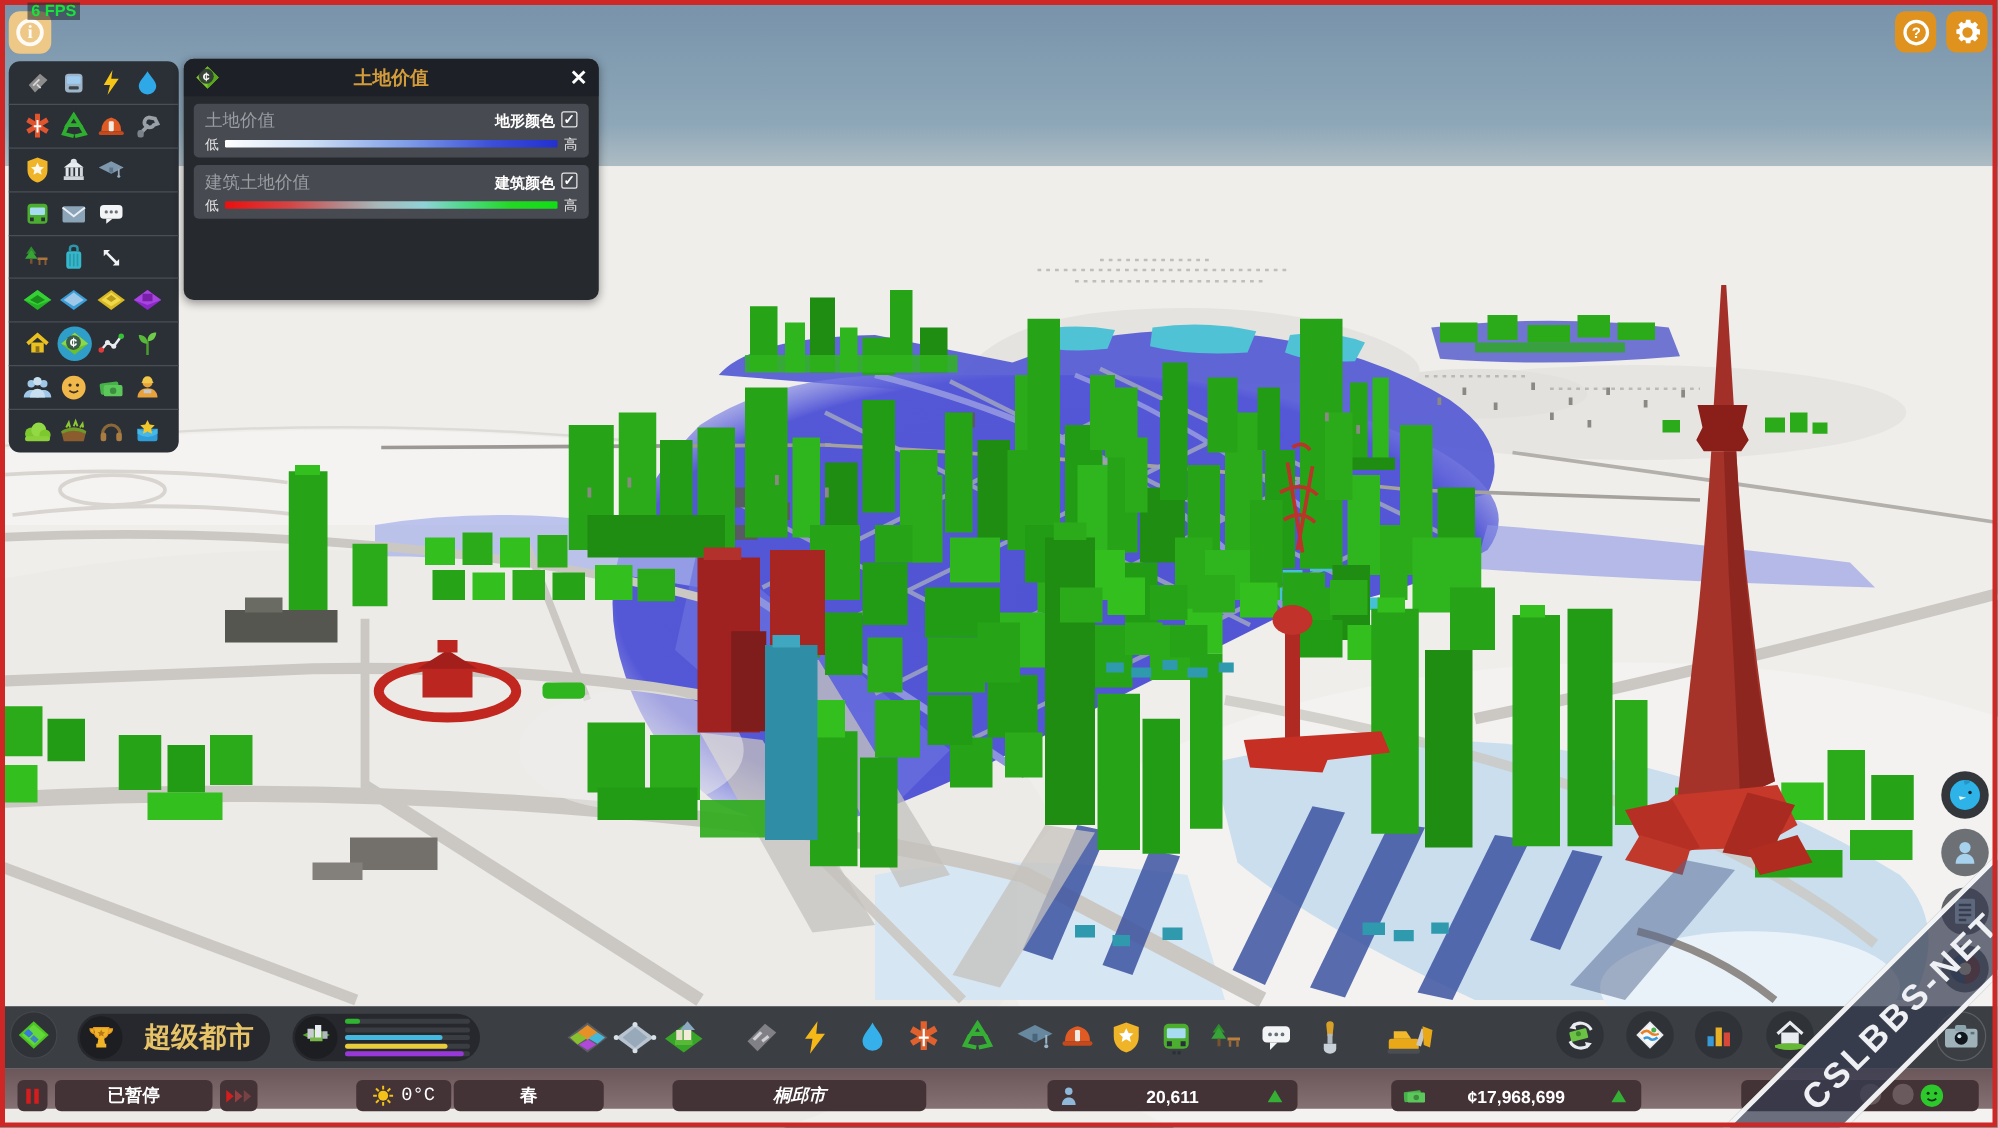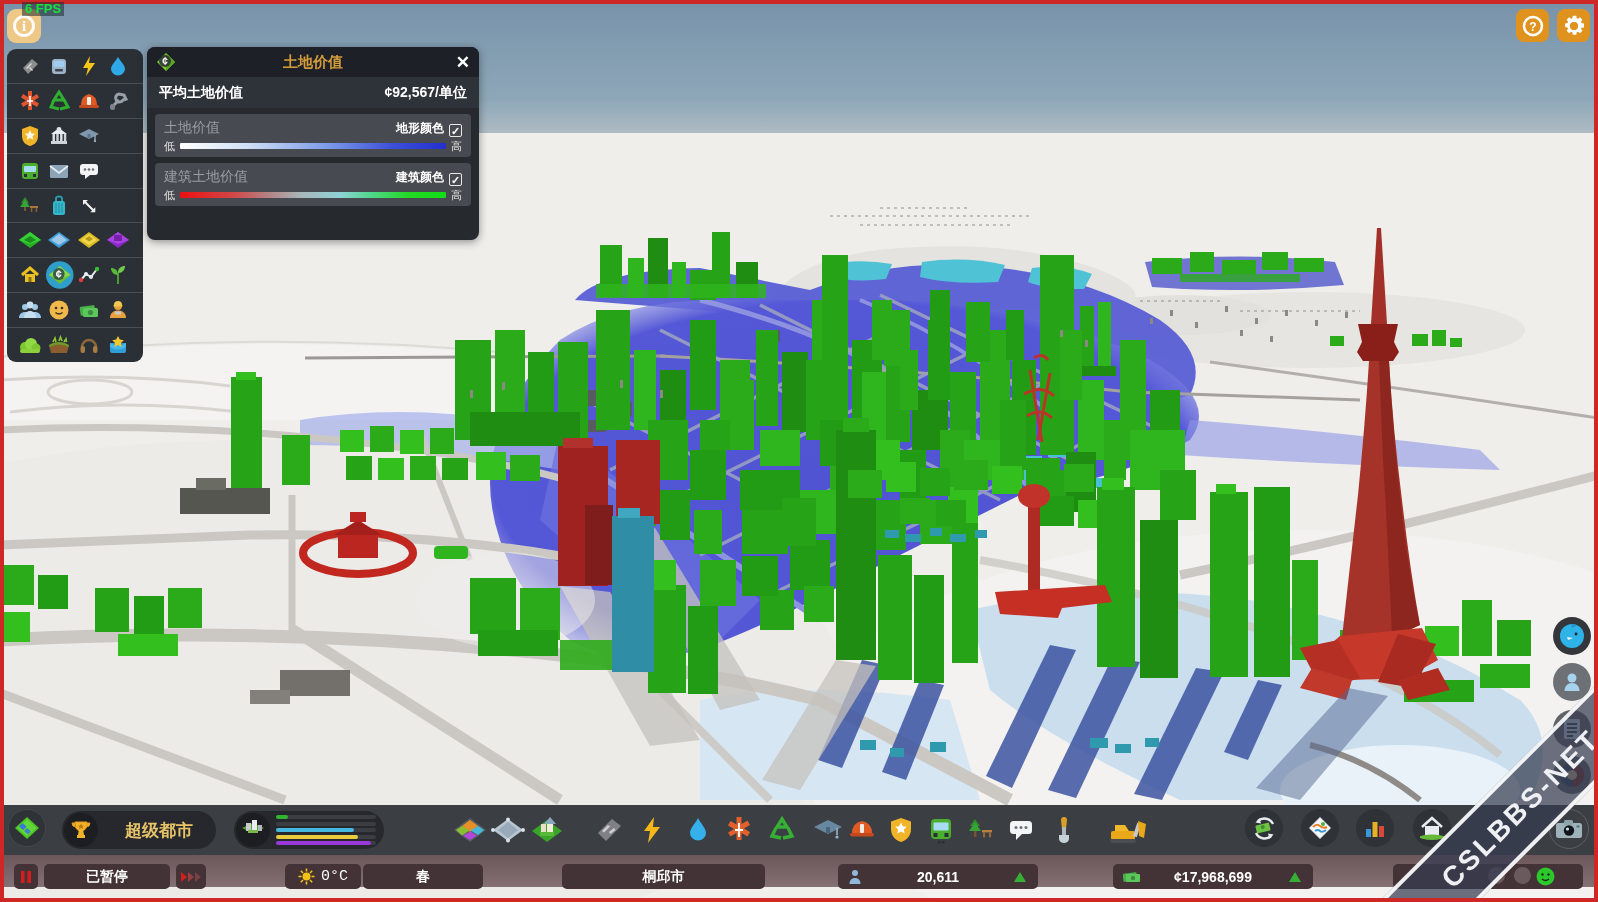--- a/index.html
+++ b/index.html
@@ -25,21 +25,21 @@
     overflow:hidden;background:#26292e;box-shadow:0 2px 8px rgba(0,0,0,.4);}
   .lvhead{height:30px;background:#1d2026;display:flex;align-items:center;position:relative;}
   .lvhead .ttl{position:absolute;left:0;right:0;text-align:center;color:#d39c3b;font-size:15px;font-weight:bold;}
   .lvhead .x{position:absolute;right:9px;top:5px;color:#fff;font-size:17px;font-weight:bold;}
   .lvrow1{height:31px;background:#2e3239;display:flex;align-items:center;justify-content:space-between;
     padding:0 12px;color:#fff;font-size:14px;font-weight:bold;}
   .lvsec{height:27px;display:flex;align-items:center;padding:0 10px;color:#fff;font-size:14px;font-weight:bold;}
   .lvblock{margin:6px 8px 0 8px;background:#474a50;border-radius:4px;height:43px;padding:4px 9px 0 9px;}
   .lvblock .top{display:flex;align-items:center;justify-content:space-between;height:20px;}
   .lvblock .lbl{color:#9a9da2;font-size:14px;}
-  .lvblock .rgt{display:flex;align-items:flex-end;color:#fff;font-size:12px;font-weight:bold;}
+  .lvblock .rgt{display:flex;align-items:flex-start;color:#fff;font-size:12px;font-weight:bold;}
   .cb{width:13px;height:13px;border:1.5px solid #e8e8e8;border-radius:2px;margin-left:5px;
     color:#fff;font-size:11px;line-height:12px;text-align:center;font-weight:bold;}
   .gradrow{display:flex;align-items:center;height:16px;color:#e8e8e8;font-size:11px;}
   .gbar{flex:1;height:6px;margin:0 5px;border-radius:1px;}
   .g1{background:linear-gradient(90deg,#ffffff,#cfe0f5 25%,#7e9ce8 55%,#3c4fd8 80%,#2330cf);}
   .g2{background:linear-gradient(90deg,#ea1010,#d24747 20%,#b28a8c 35%,#a8b8ba 46%,#8fd2d6 60%,#4fd88a 72%,#23d824 86%,#12dd16);}
   
   .topbtn{position:absolute;top:9px;width:33px;height:33px;border-radius:8px;background:#e0921f;
     display:flex;align-items:center;justify-content:center;color:#fff;}
   
@@ -736,24 +736,20 @@
     <div class="lvhead">
       <svg width="22" height="22" style="margin-left:8px" viewBox="0 0 22 22">
         <polygon points="11,2 20,11 11,20 2,11" fill="#7ec832"></polygon>
         <polygon points="11,2 20,11 11,20" fill="#58a81e"></polygon>
         <circle cx="10" cy="10" r="6" fill="#2b2f36" opacity="0.85"></circle>
         <text x="10" y="14" font-size="10" font-weight="bold" fill="#fff" text-anchor="middle">¢</text>
       </svg>
       <div class="ttl">土地价值</div>
       <div class="x">✕</div>
     </div>
-    <div class="lvrow1">
-        <span>平均土地价值</span>
-        <span>¢92,567/单位</span>
-      </div>
     <div class="lvblock">
       <div class="top">
           <span class="lbl">土地价值</span>
           <span class="rgt">地形颜色<span class="cb">✓</span></span>
         </div>
       <div class="gradrow">
           <span>低</span>
           <div class="gbar g1"></div>
           <span>高</span>
         </div>
@@ -827,21 +823,21 @@
         </svg>
     </div>
     <div class="pill" style="left:62px;width:154px;">
       <div style="position:absolute;left:2px;top:2px;width:34px;height:34px;border-radius:50%;background:#1c1e22;display:flex;align-items:center;justify-content:center;">
         <svg width="24" height="24" viewBox="0 0 24 24">
             <path d="M6 4 h12 v3 a6 6 0 0 1 -12 0z M6 5 H3 a4 4 0 0 0 4 4 M18 5 h3 a4 4 0 0 1 -4 4" fill="#f0b429" stroke="#e8981f" stroke-width="1"></path>
             <path d="M10 11 h4 l1 6 h-6z M8 17 h8 v3 h-8z" fill="#f0b429"></path>
             <path d="M12 5.5 l1 2 2 .2 -1.5 1.4 .4 2 -1.9-1 -1.9 1 .4-2 L9 7.7l2-.2z" fill="#b87818"></path>
           </svg>
       </div>
-      <div style="position:absolute;left:40px;right:0;top:0;height:38px;display:flex;align-items:center;justify-content:center;color:#e8c468;font-size:17px;font-weight:bold;">超级都市</div>
+      <div style="position:absolute;left:40px;right:0;top:0;height:38px;display:flex;align-items:center;justify-content:center;color:#e8c468;font-size:22px;font-weight:bold;">超级都市</div>
     </div>
     <div class="pill" style="left:234px;width:150px;">
       <div style="position:absolute;left:2px;top:2px;width:34px;height:34px;border-radius:50%;background:#1c1e22;display:flex;align-items:center;justify-content:center;">
         <svg width="26" height="26" viewBox="0 0 26 26">
             <polygon points="13,16 24,11 13,6 2,11" fill="#58a828"></polygon>
             <rect x="6" y="6" width="5" height="8" fill="#c8ccd2"></rect>
             <rect x="12" y="3" width="5" height="12" fill="#e8ecf2"></rect>
             <rect x="18" y="8" width="4" height="6" fill="#b0b8c0"></rect>
             <rect x="8" y="13" width="10" height="3" fill="#78b848"></rect>
           </svg>
@@ -1058,21 +1054,21 @@
             <path d="M13.5 8.5 h3"></path>
             <path d="M2.8 2.8 l2.2 2.2"></path>
             <path d="M12 12 l2.2 2.2"></path>
             <path d="M2.8 14.2 l2.2-2.2"></path>
             <path d="M12 5 l2.2-2.2"></path>
           </g>
         </svg>
         <span style="font-weight:normal;font-size:15px;">0°C</span>
       </div>
     <div class="spill" style="left:363px;width:120px;">春</div>
-    <div class="spill" style="left:562px;width:203px;">桐邱市</div>
+    <div class="spill" style="left:538px;width:203px;font-style:italic;">桐邱市</div>
     <div class="spill" style="left:838px;width:200px;">
       <svg width="14" height="16" viewBox="0 0 14 16" style="position:absolute;left:10px;top:5px;">
           <circle cx="7" cy="4" r="3" fill="#8fb8d8"></circle>
           <path d="M1.5 15 c0-4 2.5-6 5.5-6 s5.5 2 5.5 6z" fill="#8fb8d8"></path>
         </svg>
       <span>20,611</span>
       <svg width="12" height="10" viewBox="0 0 12 10" style="position:absolute;right:12px;top:8px;">
           <polygon points="6,0 12,10 0,10" fill="#35b035"></polygon>
         </svg>
     </div>

